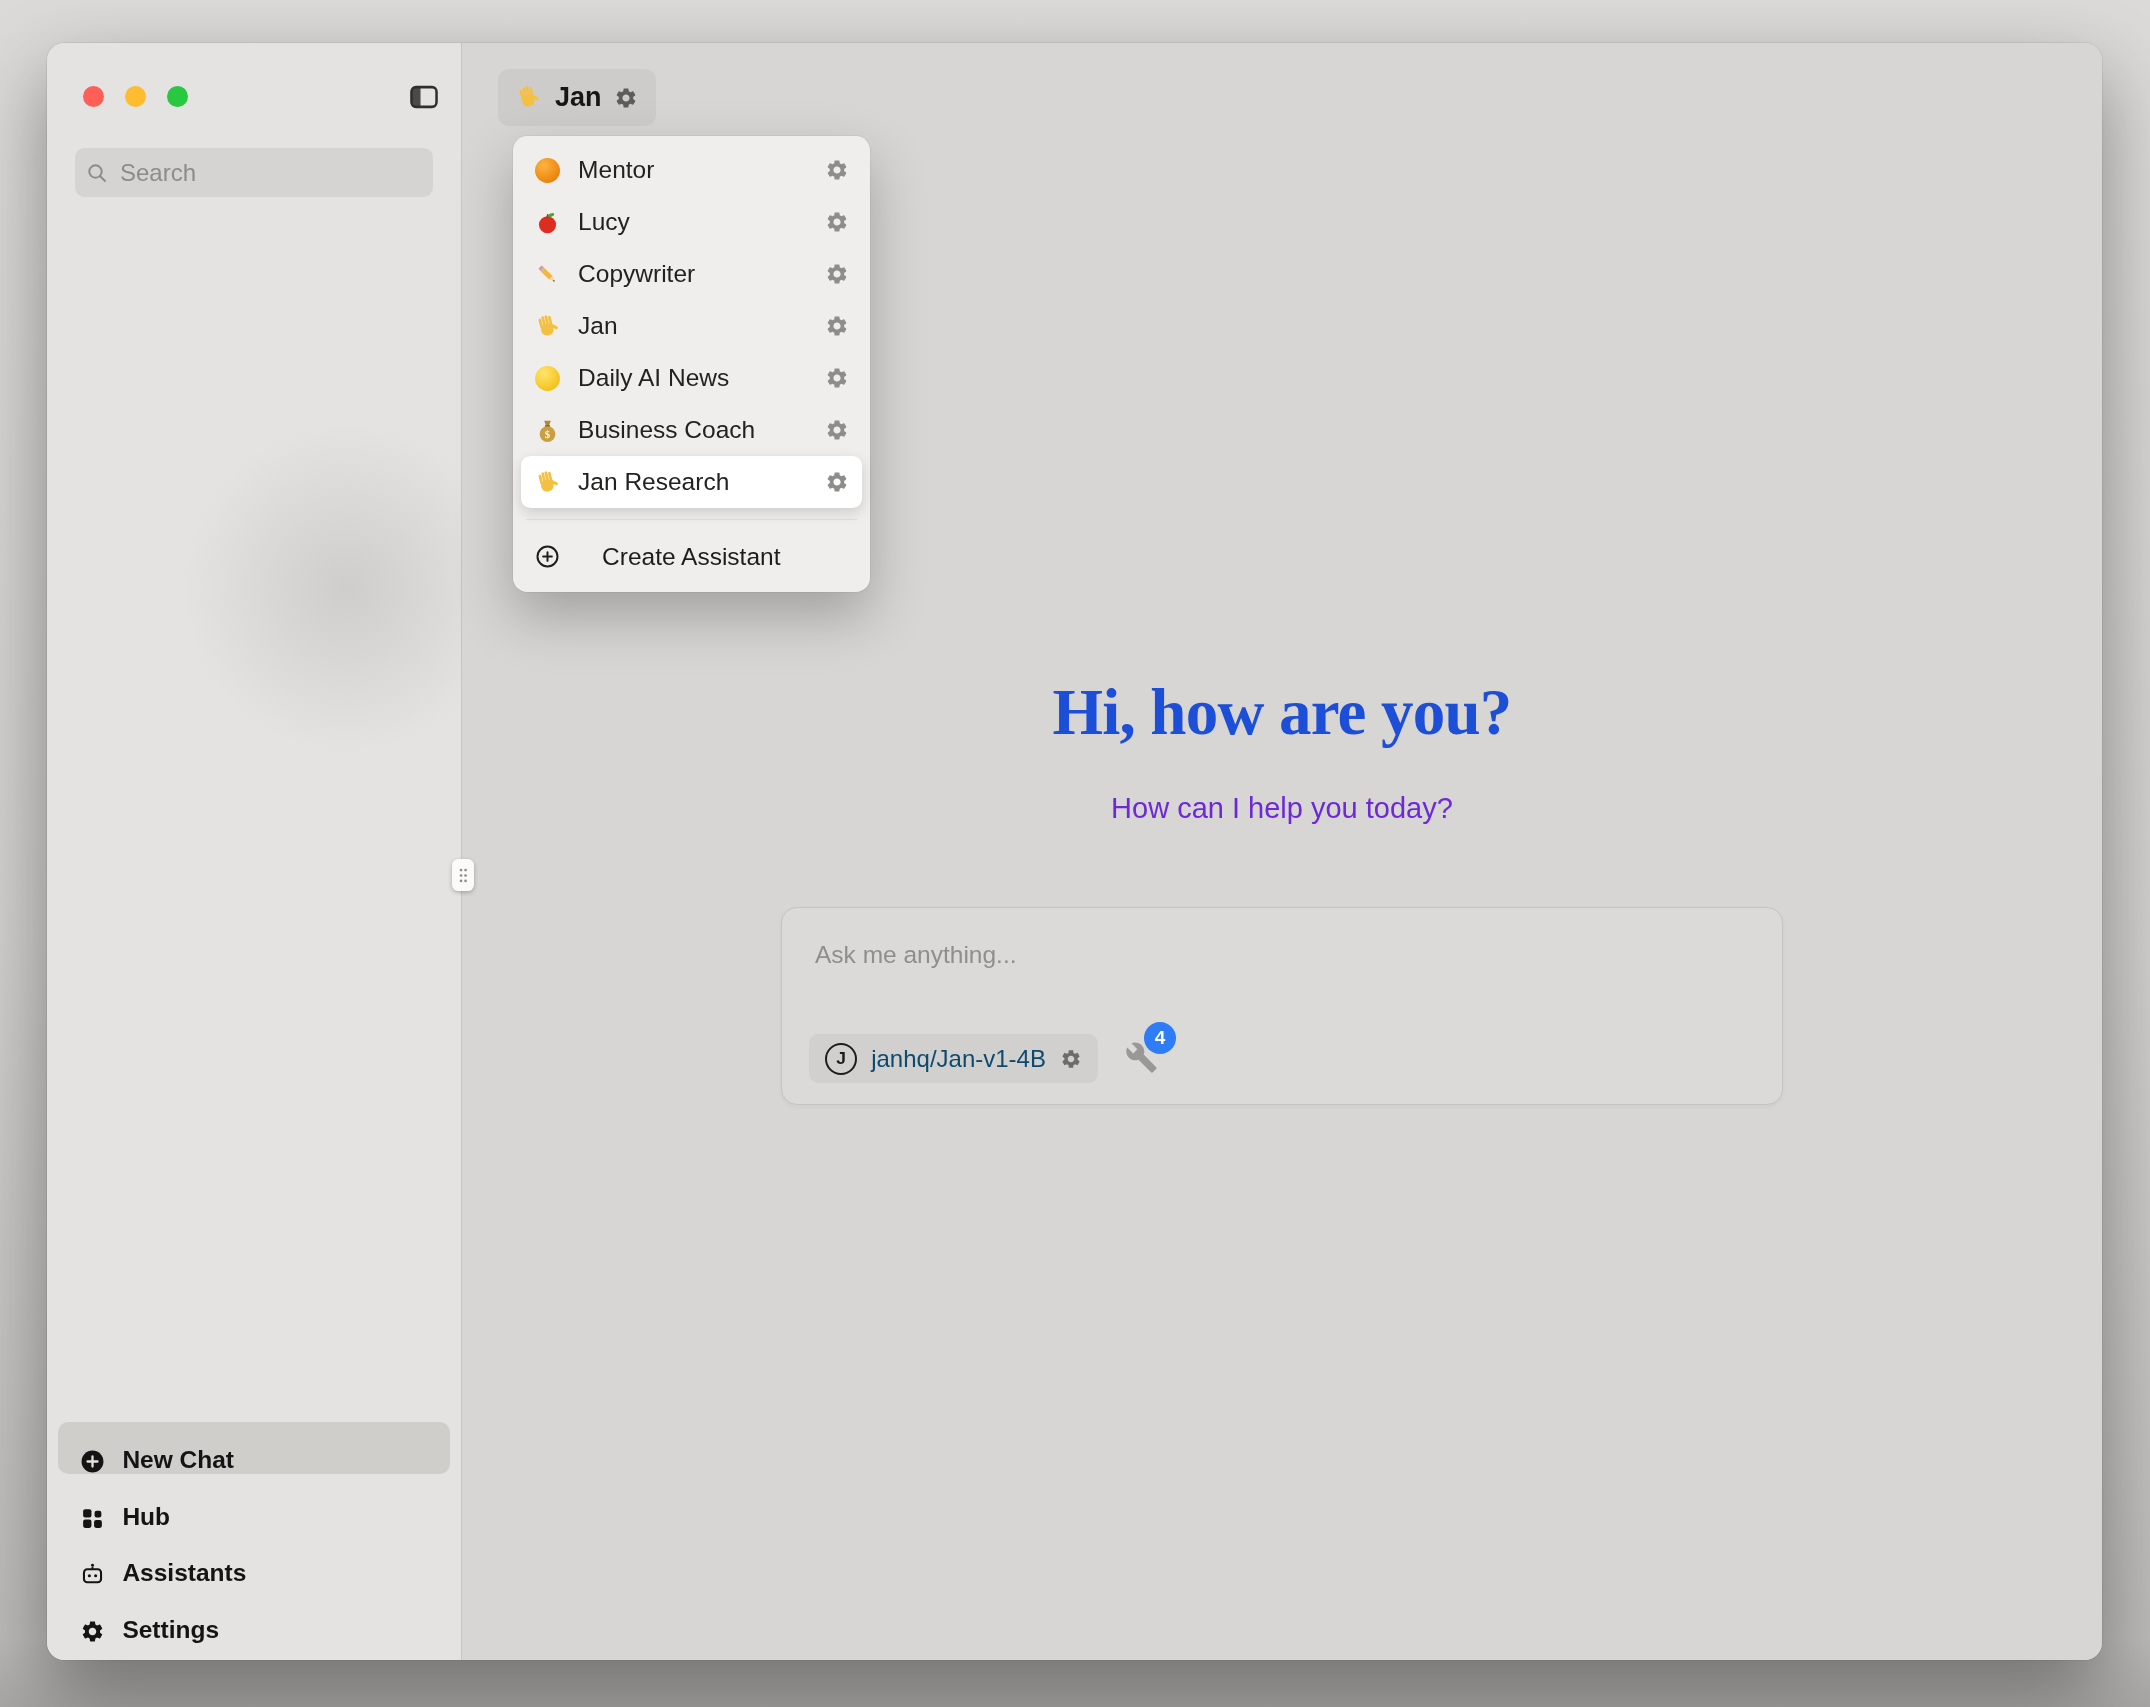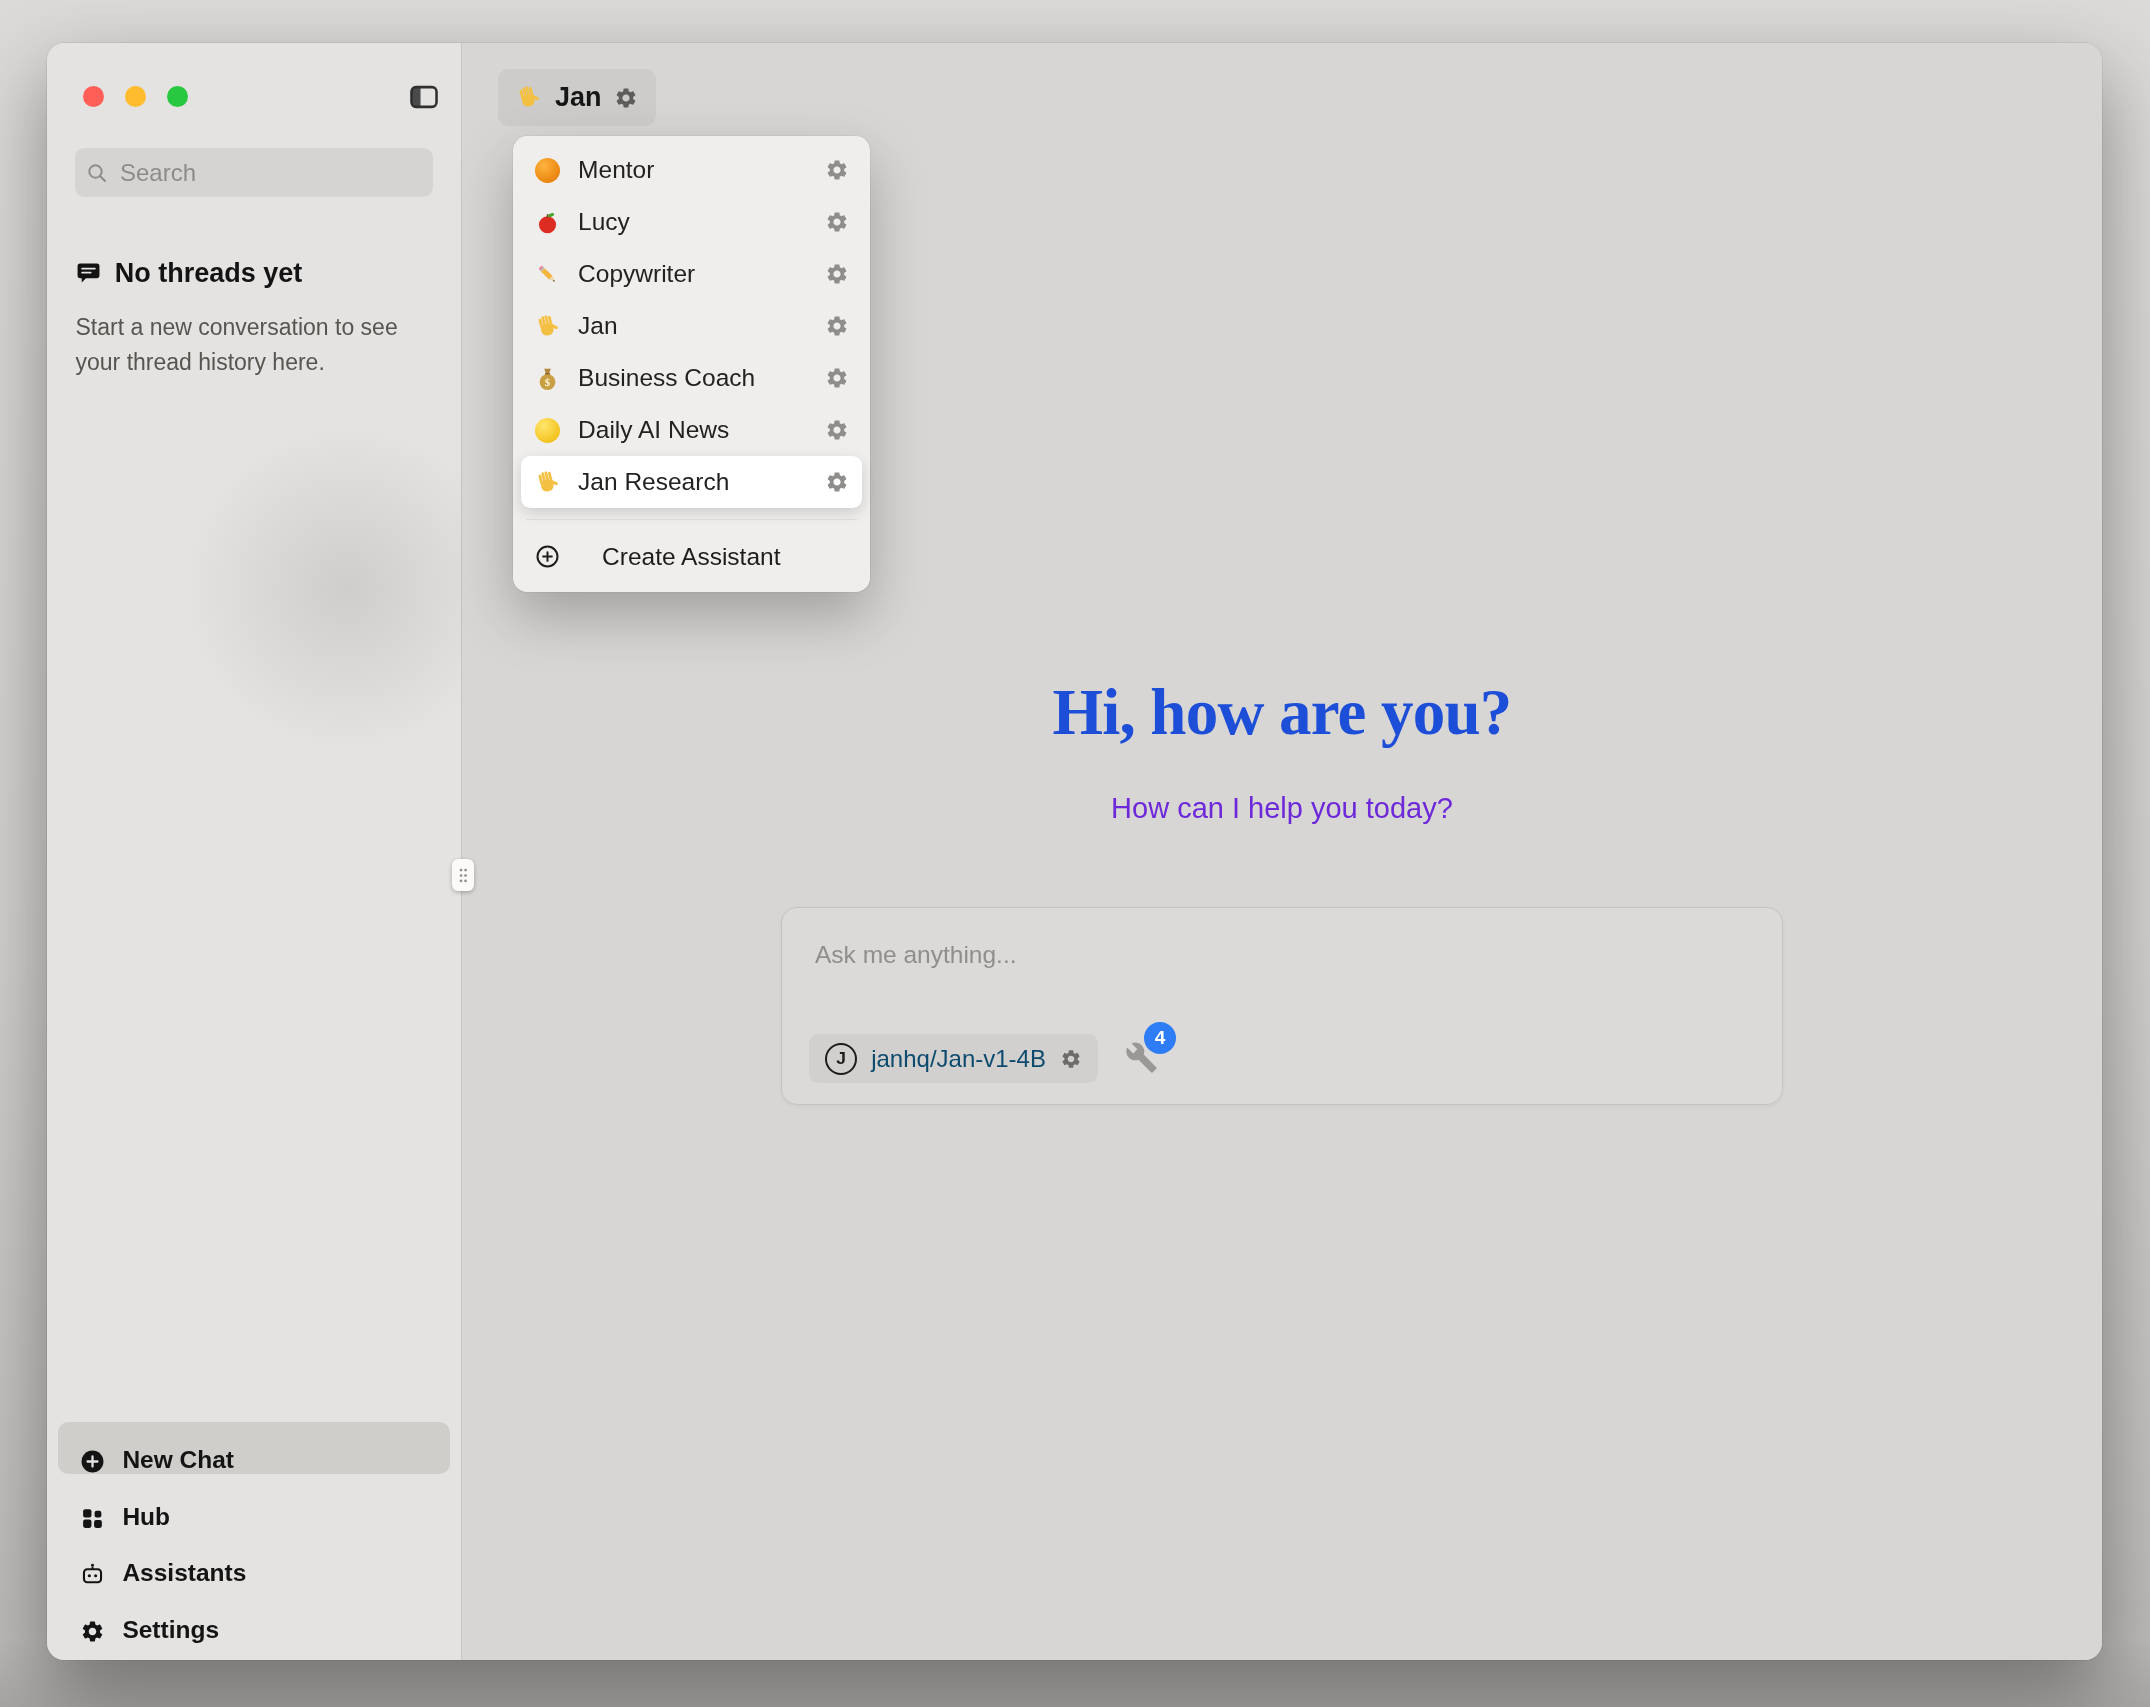--- a/index.html
+++ b/index.html
@@ -229,31 +229,20 @@
 
     <div class="search-box">
       <span>
         <svg class="ic" width="24" height="24" viewBox="0 0 30 30">
             <use href="#ic-search"></use>
           </svg>
       </span>
       <input type="text" placeholder="Search" style="">
     </div>
 
-    <div class="empty-state">
-      <div class="empty-title">
-        <span style="color:#131313">
-          <svg class="ic" width="25" height="25" viewBox="0 0 32 32">
-              <use href="#ic-bubble"></use>
-            </svg>
-        </span>
-        <span>No threads yet</span>
-      </div>
-      <div class="empty-desc">Start a new conversation to see your thread history here.</div>
-    </div>
 
     <nav class="bottom-nav">
       <div class="nav-item active">
         <span>
           <svg class="ic" width="25" height="25" style="color:#141414" viewBox="0 0 32 32">
               <use href="#ic-plus-filled"></use>
             </svg>
         </span>
         <span>New Chat</span>
       </div>
@@ -352,36 +341,36 @@
           </span>
         <span>Jan</span>
         <span class="gear">
             <svg class="ic" width="24" height="24" viewBox="0 0 30 30">
               <use href="#ic-gear"></use>
             </svg>
           </span>
       </div>
       <div class="menu-item">
         <span class="icon-cell">
+            <span class="dot dot-yellow"></span>
+          </span>
+        <span>Daily AI News</span>
+        <span class="gear">
+            <svg class="ic" width="24" height="24" viewBox="0 0 30 30">
+              <use href="#ic-gear"></use>
+            </svg>
+          </span>
+      </div>
+      <div class="menu-item">
+        <span class="icon-cell">
             <svg class="ic" width="27" height="27" viewBox="0 0 34 34">
               <use href="#ic-moneybag"></use>
             </svg>
           </span>
         <span>Business Coach</span>
-        <span class="gear">
-            <svg class="ic" width="24" height="24" viewBox="0 0 30 30">
-              <use href="#ic-gear"></use>
-            </svg>
-          </span>
-      </div>
-      <div class="menu-item">
-        <span class="icon-cell">
-            <span class="dot dot-yellow"></span>
-          </span>
-        <span>Daily AI News</span>
         <span class="gear">
             <svg class="ic" width="24" height="24" viewBox="0 0 30 30">
               <use href="#ic-gear"></use>
             </svg>
           </span>
       </div>
       <div class="menu-item selected">
         <span class="icon-cell">
             <svg class="ic" width="27" height="27" viewBox="0 0 34 34">
               <use href="#ic-wave"></use>

